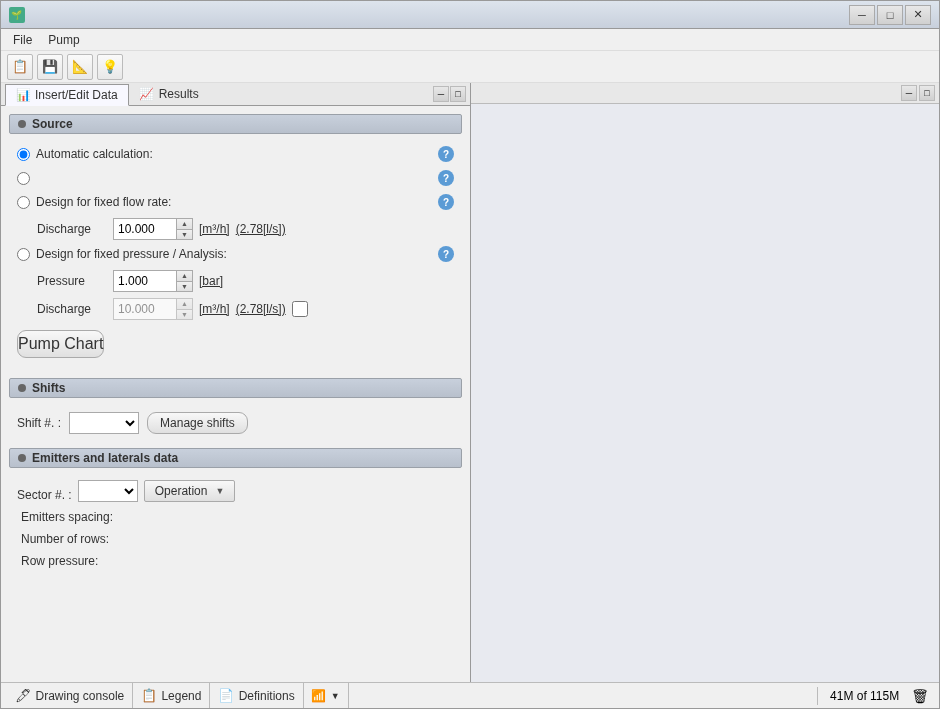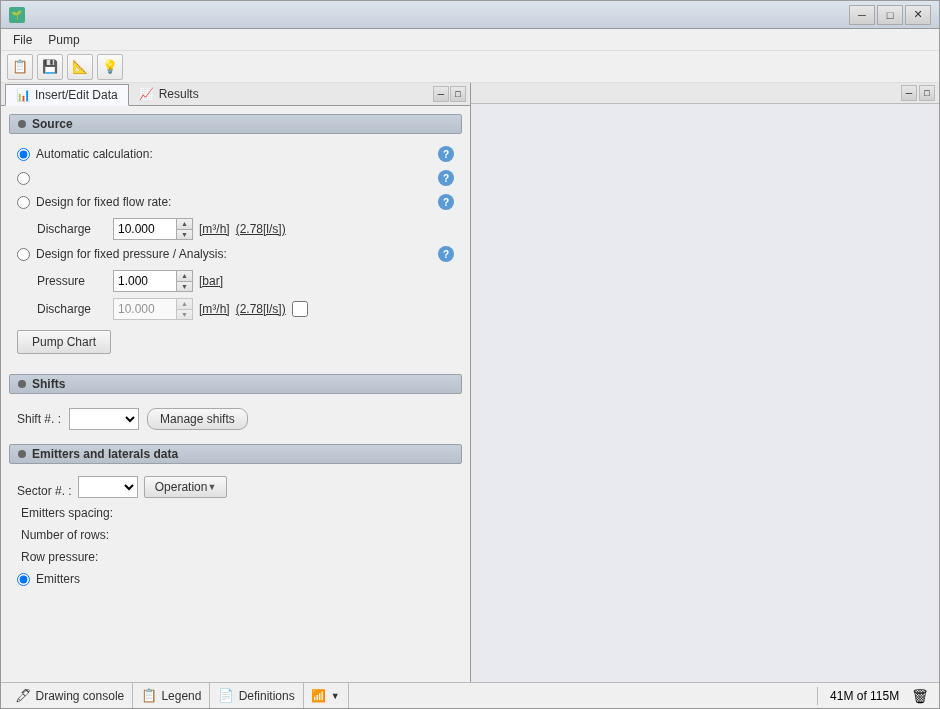--- a/index.html
+++ b/index.html
@@ -283,25 +283,25 @@
       height: 16px;
       border: 1px solid #aaa;
       background: white;
       cursor: pointer;
     }
 
     
     .pump-chart-btn {
       background: linear-gradient(to bottom, #f8f8f8, #e0e0e0);
       border: 1px solid #aaa;
-      padding: 4px 14px;
-      font-size: 12px;
-      cursor: pointer;
-      color: #333;
-      border-radius: 2px;
+      padding: 4px 0;
+      font-size: 16px;
+      cursor: pointer;
+      color: #333;
+      border-radius: 9px;
       margin: 4px 0 8px 0;
     }
 
     
     .shifts-row {
       display: flex;
       align-items: center;
       gap: 8px;
       padding: 6px 8px;
       margin-bottom: 8px;
@@ -336,21 +336,21 @@
     .operation-btn {
       background: linear-gradient(to bottom, #f8f8f8, #e0e0e0);
       border: 1px solid #aaa;
       padding: 3px 10px;
       font-size: 12px;
       cursor: pointer;
       color: #333;
       border-radius: 2px;
       display: flex;
       align-items: center;
-      gap: 0;
+      gap: 8px;
     }
 
     .field-value-row {
       display: flex;
       align-items: center;
       gap: 6px;
       margin-bottom: 8px;
       padding: 0 4px;
     }
     .field-key {
@@ -574,24 +574,20 @@
           <div class="field-value-row">
             <span class="field-key">Emitters spacing:</span>
           </div>
           <div class="field-value-row">
             <span class="field-key">Number of rows:</span>
           </div>
           <div class="field-value-row">
             <span class="field-key">Row pressure:</span>
           </div>
 
-          <div class="radio-row" style="margin-top:8px">
-            <input type="radio" name="emitter_type" checked="" style="">
-            <label class="radio-label">Emitters</label>
-          </div>
         </div>
 
       </div>
     </div>
 
     <div class="right-panel">
       <div class="right-panel-header">
         <button class="tab-ctrl-btn">─</button>
         <button class="tab-ctrl-btn">□</button>
       </div>

